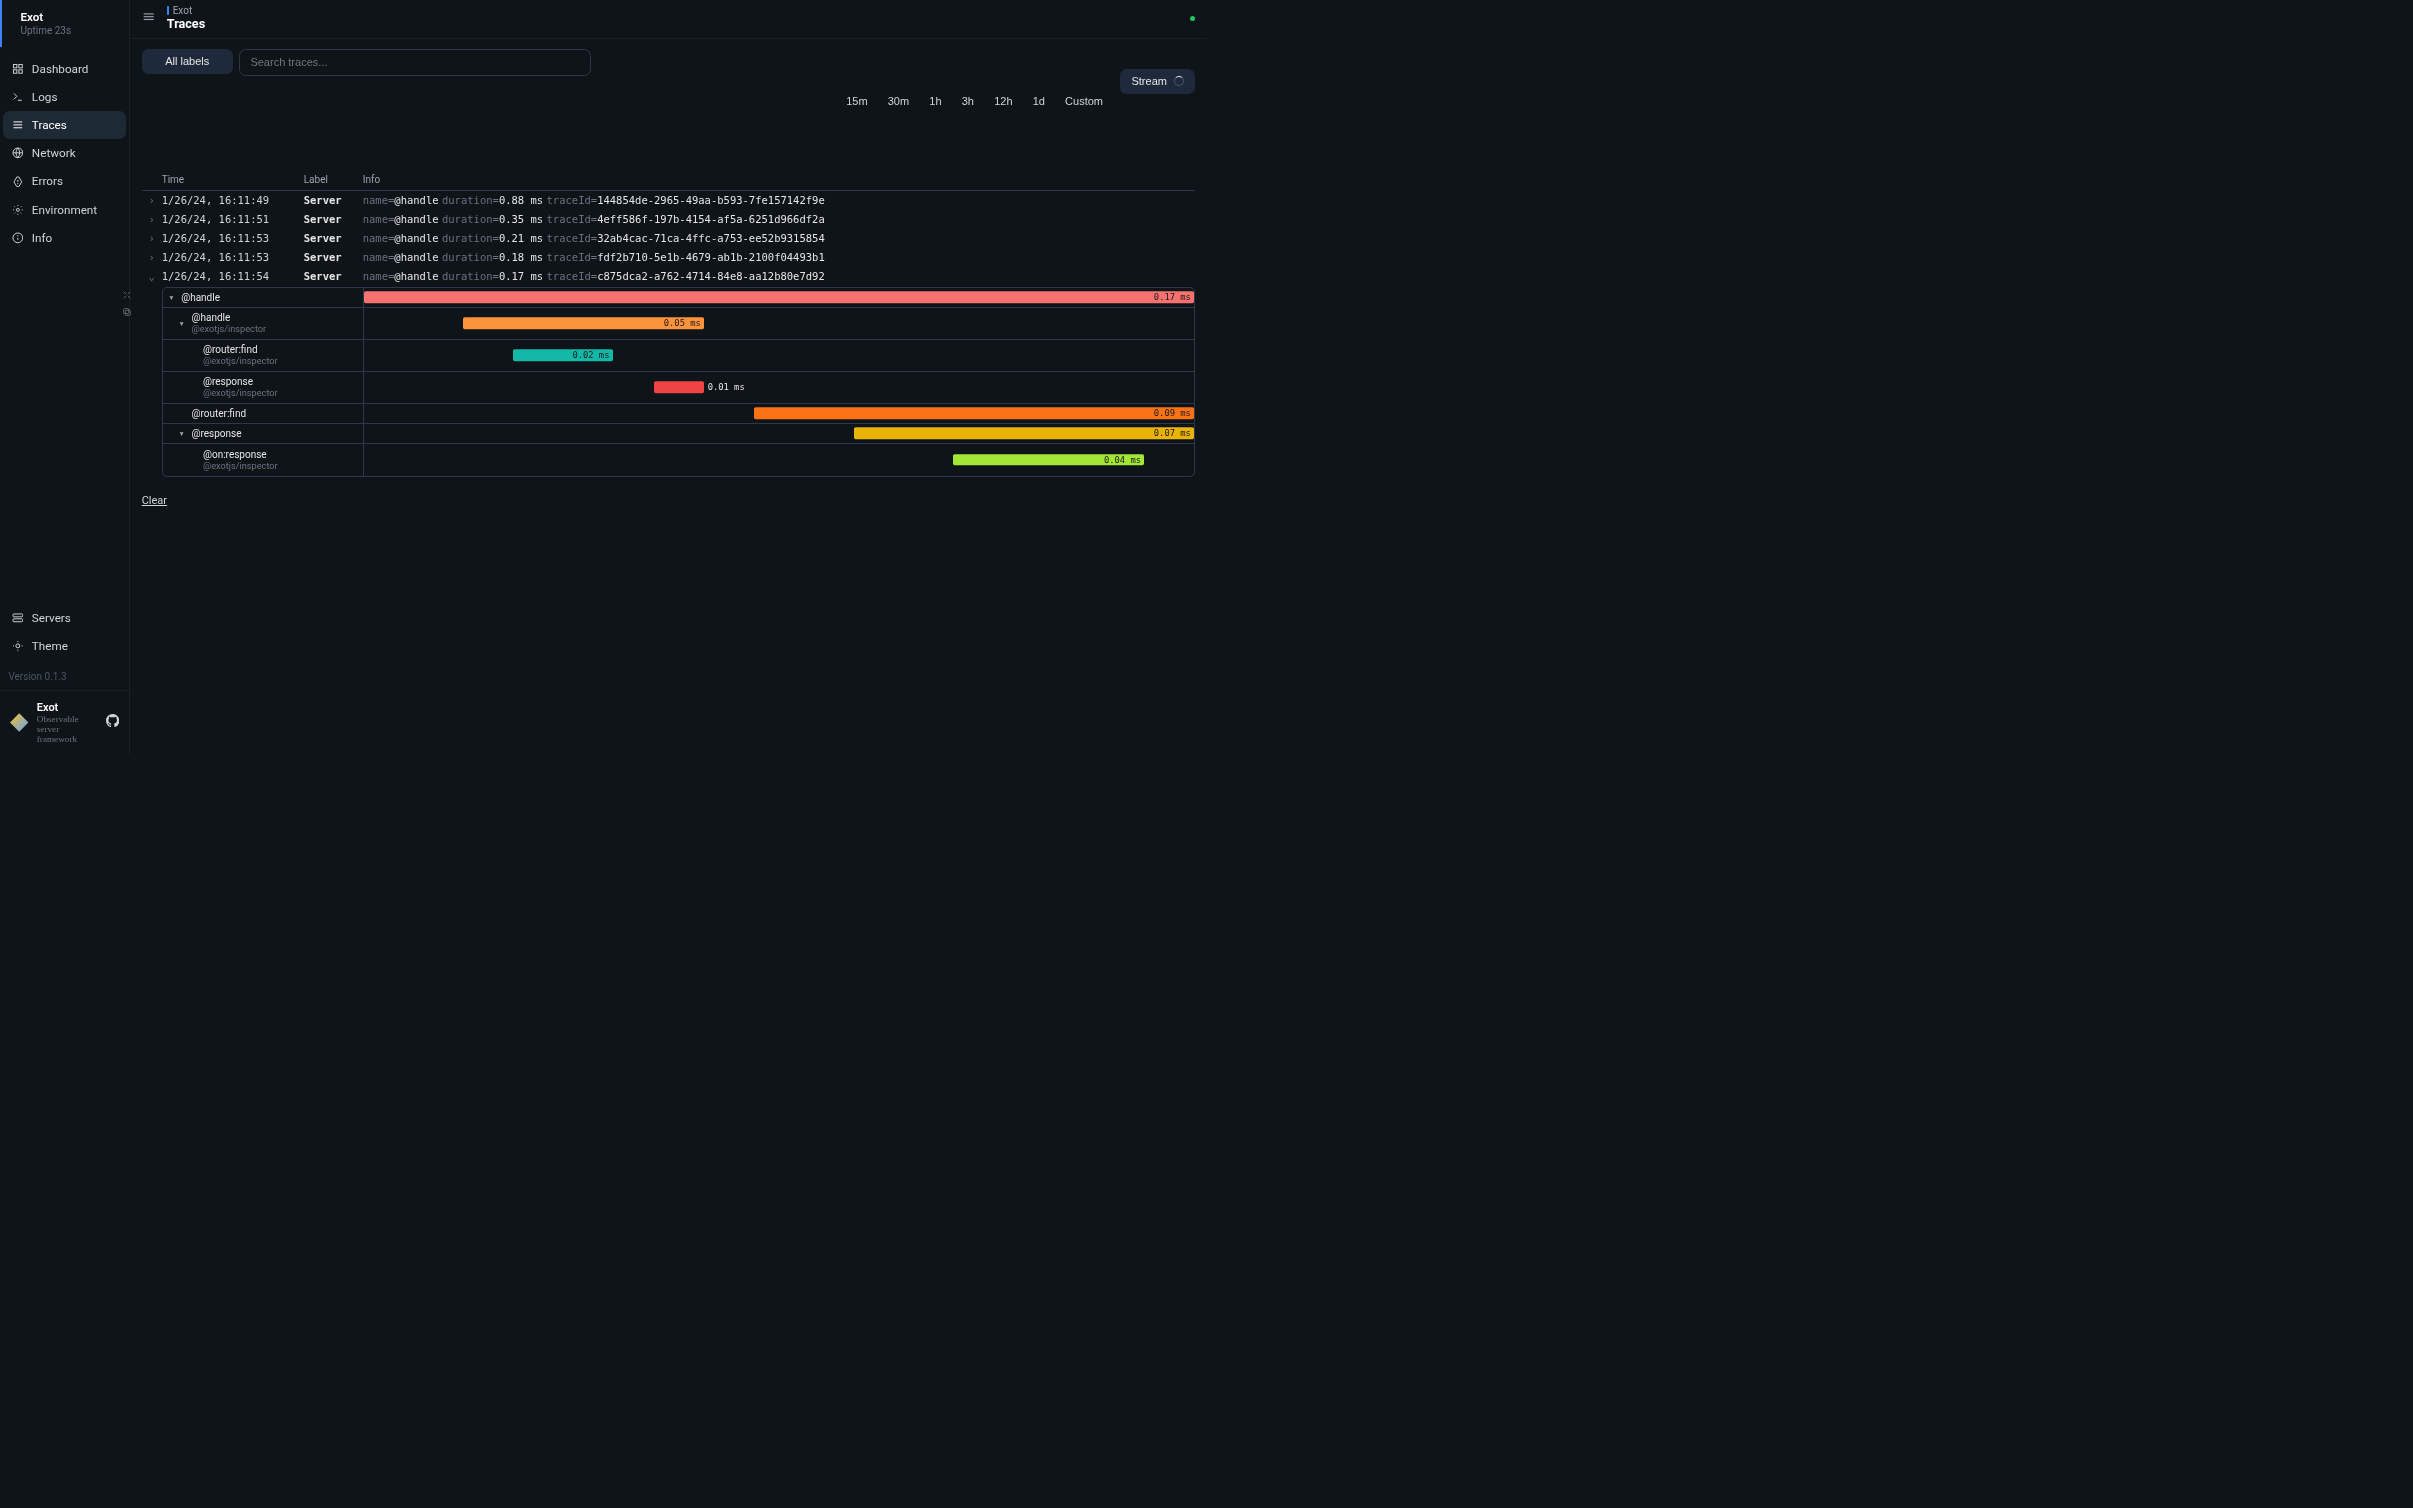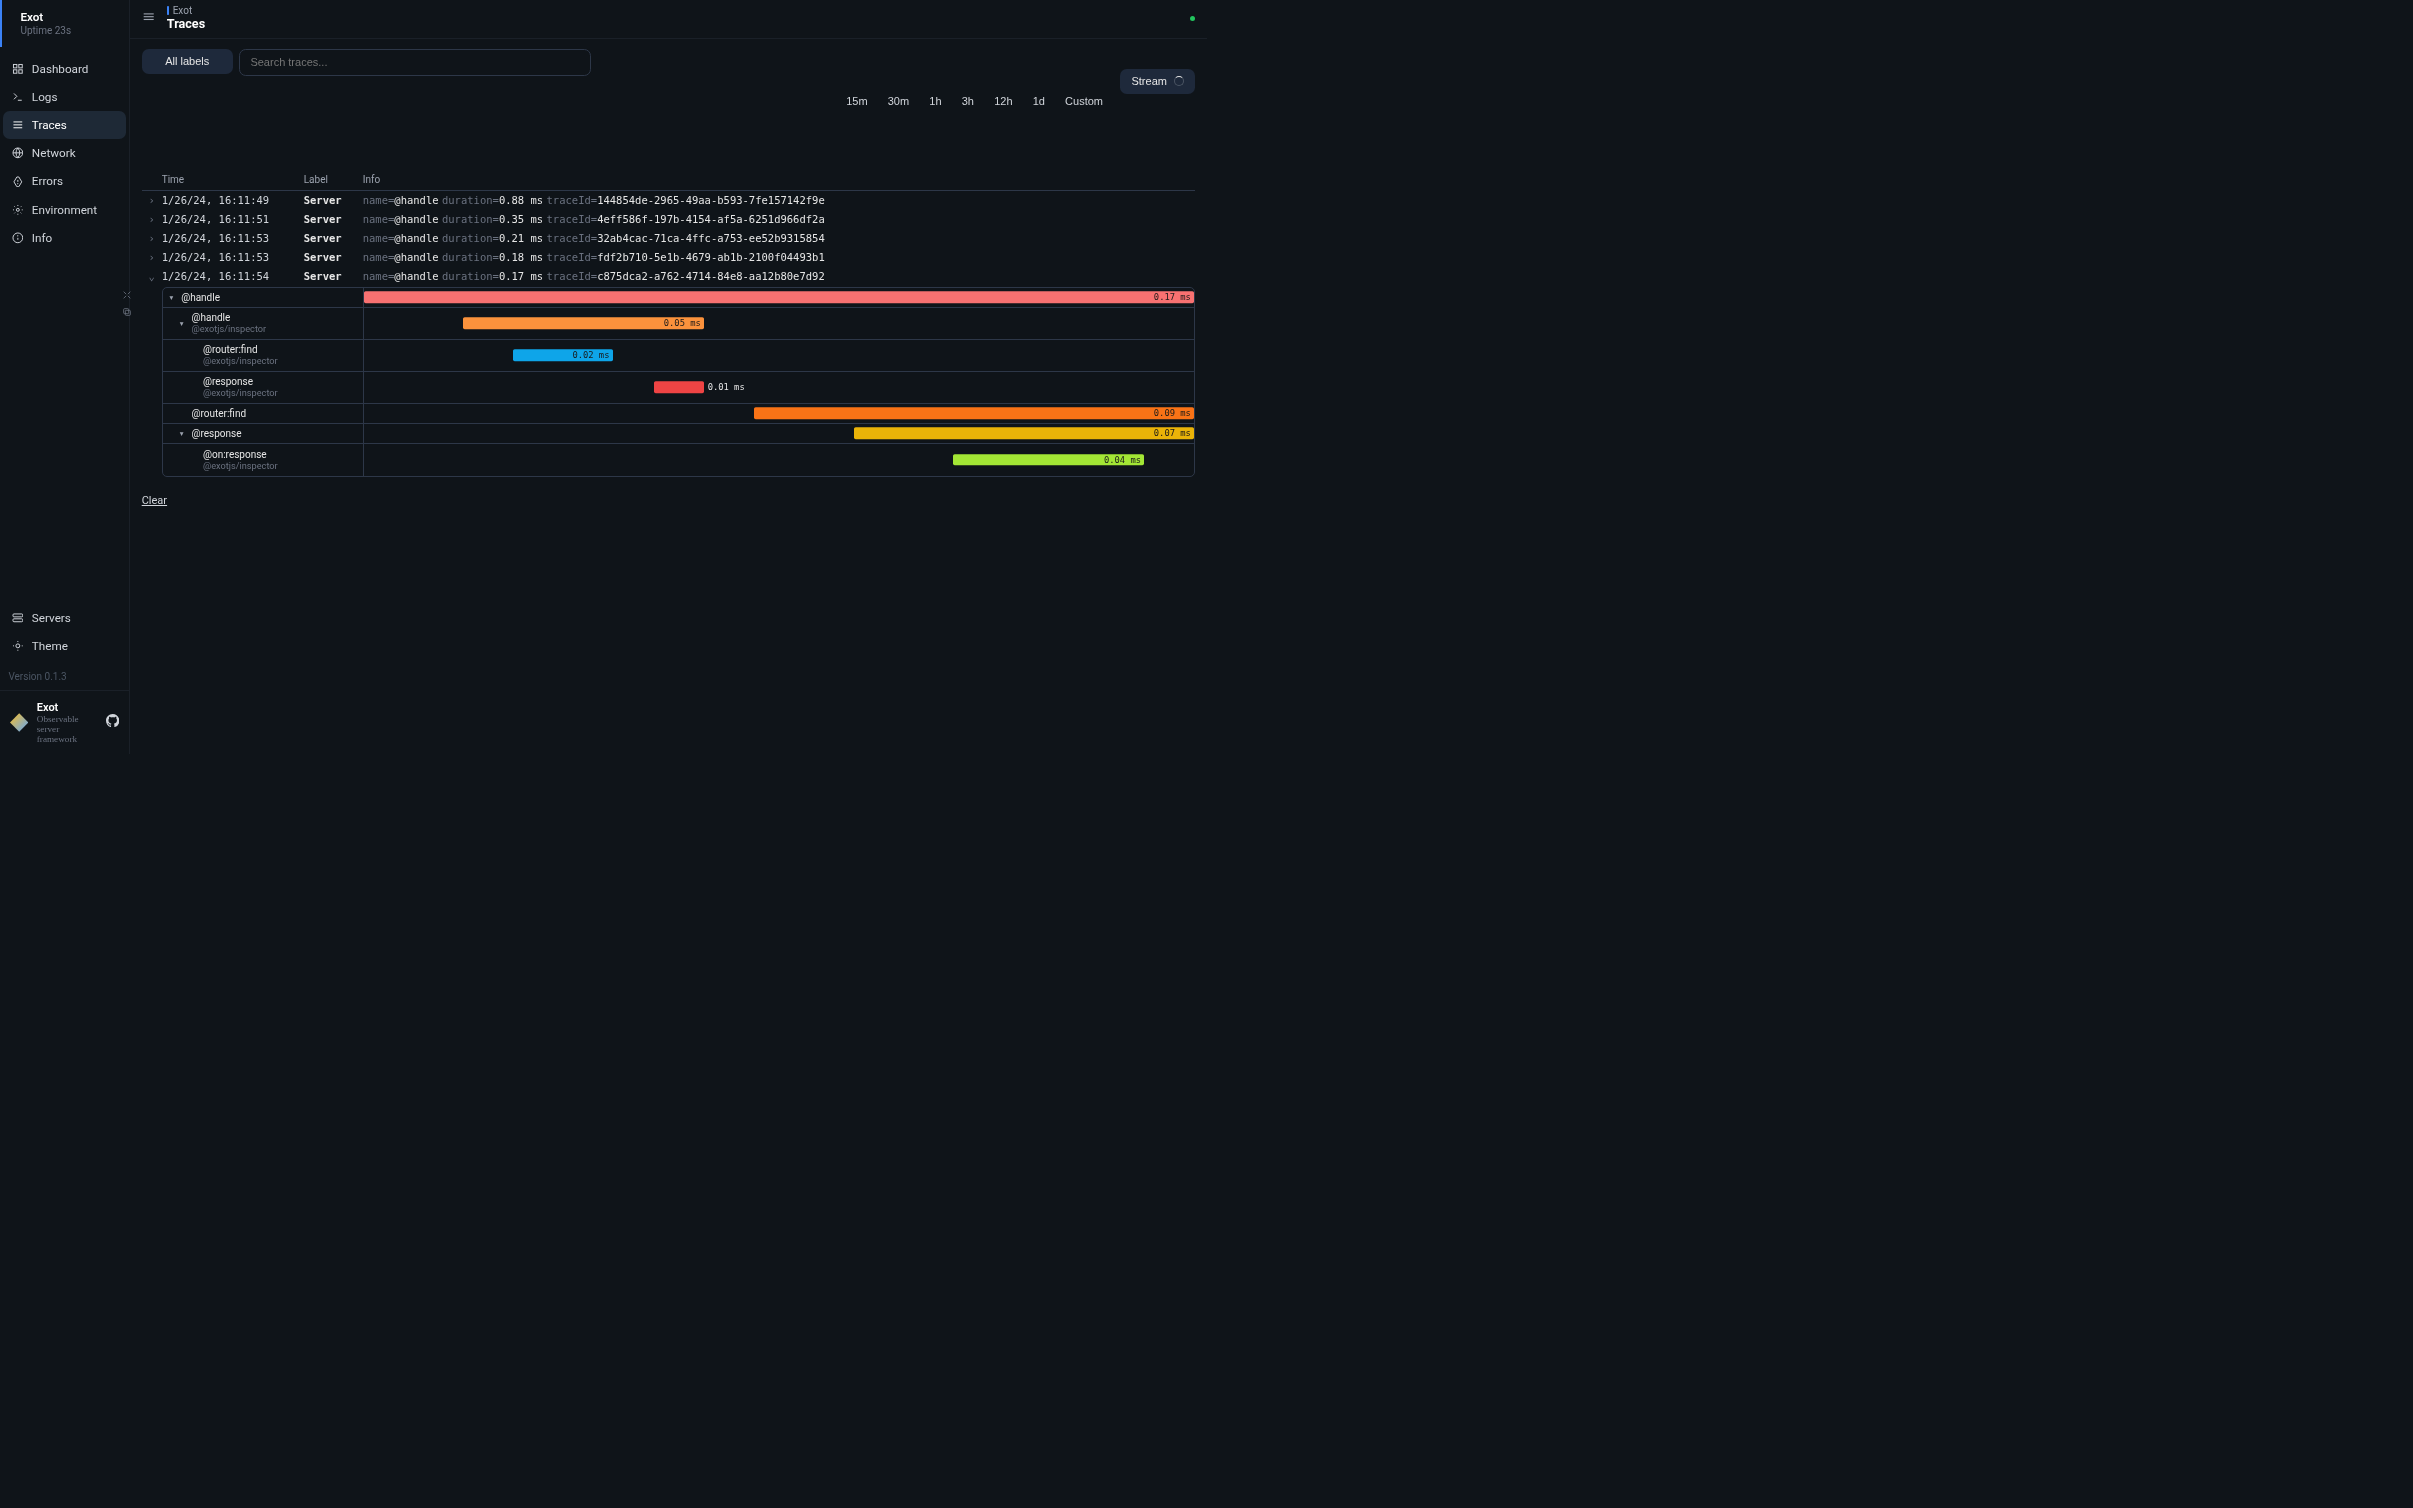--- a/index.html
+++ b/index.html
@@ -504,21 +504,21 @@
           </div>
           <div class="wf-row tall">
     <div class="wf-label nest2">
       <span class="wf-chev"></span>
       <span class="wf-label-text">
         <span class="wf-name">@router:find</span>
         <span class="wf-module">@exotjs/inspector</span>
       </span>
     </div>
     <div class="wf-bar-area">
-      <div class="wf-bar" style="left:18%;width:12%;background:#0ea5e9">
+      <div class="wf-bar" style="left:18%;width:12%;background:#14b8a6">
         <span class="bar-text">0.02 ms</span>
       </div>
     </div>
           </div>
           <div class="wf-row tall">
     <div class="wf-label nest2">
       <span class="wf-chev"></span>
       <span class="wf-label-text">
         <span class="wf-name">@response</span>
         <span class="wf-module">@exotjs/inspector</span>

